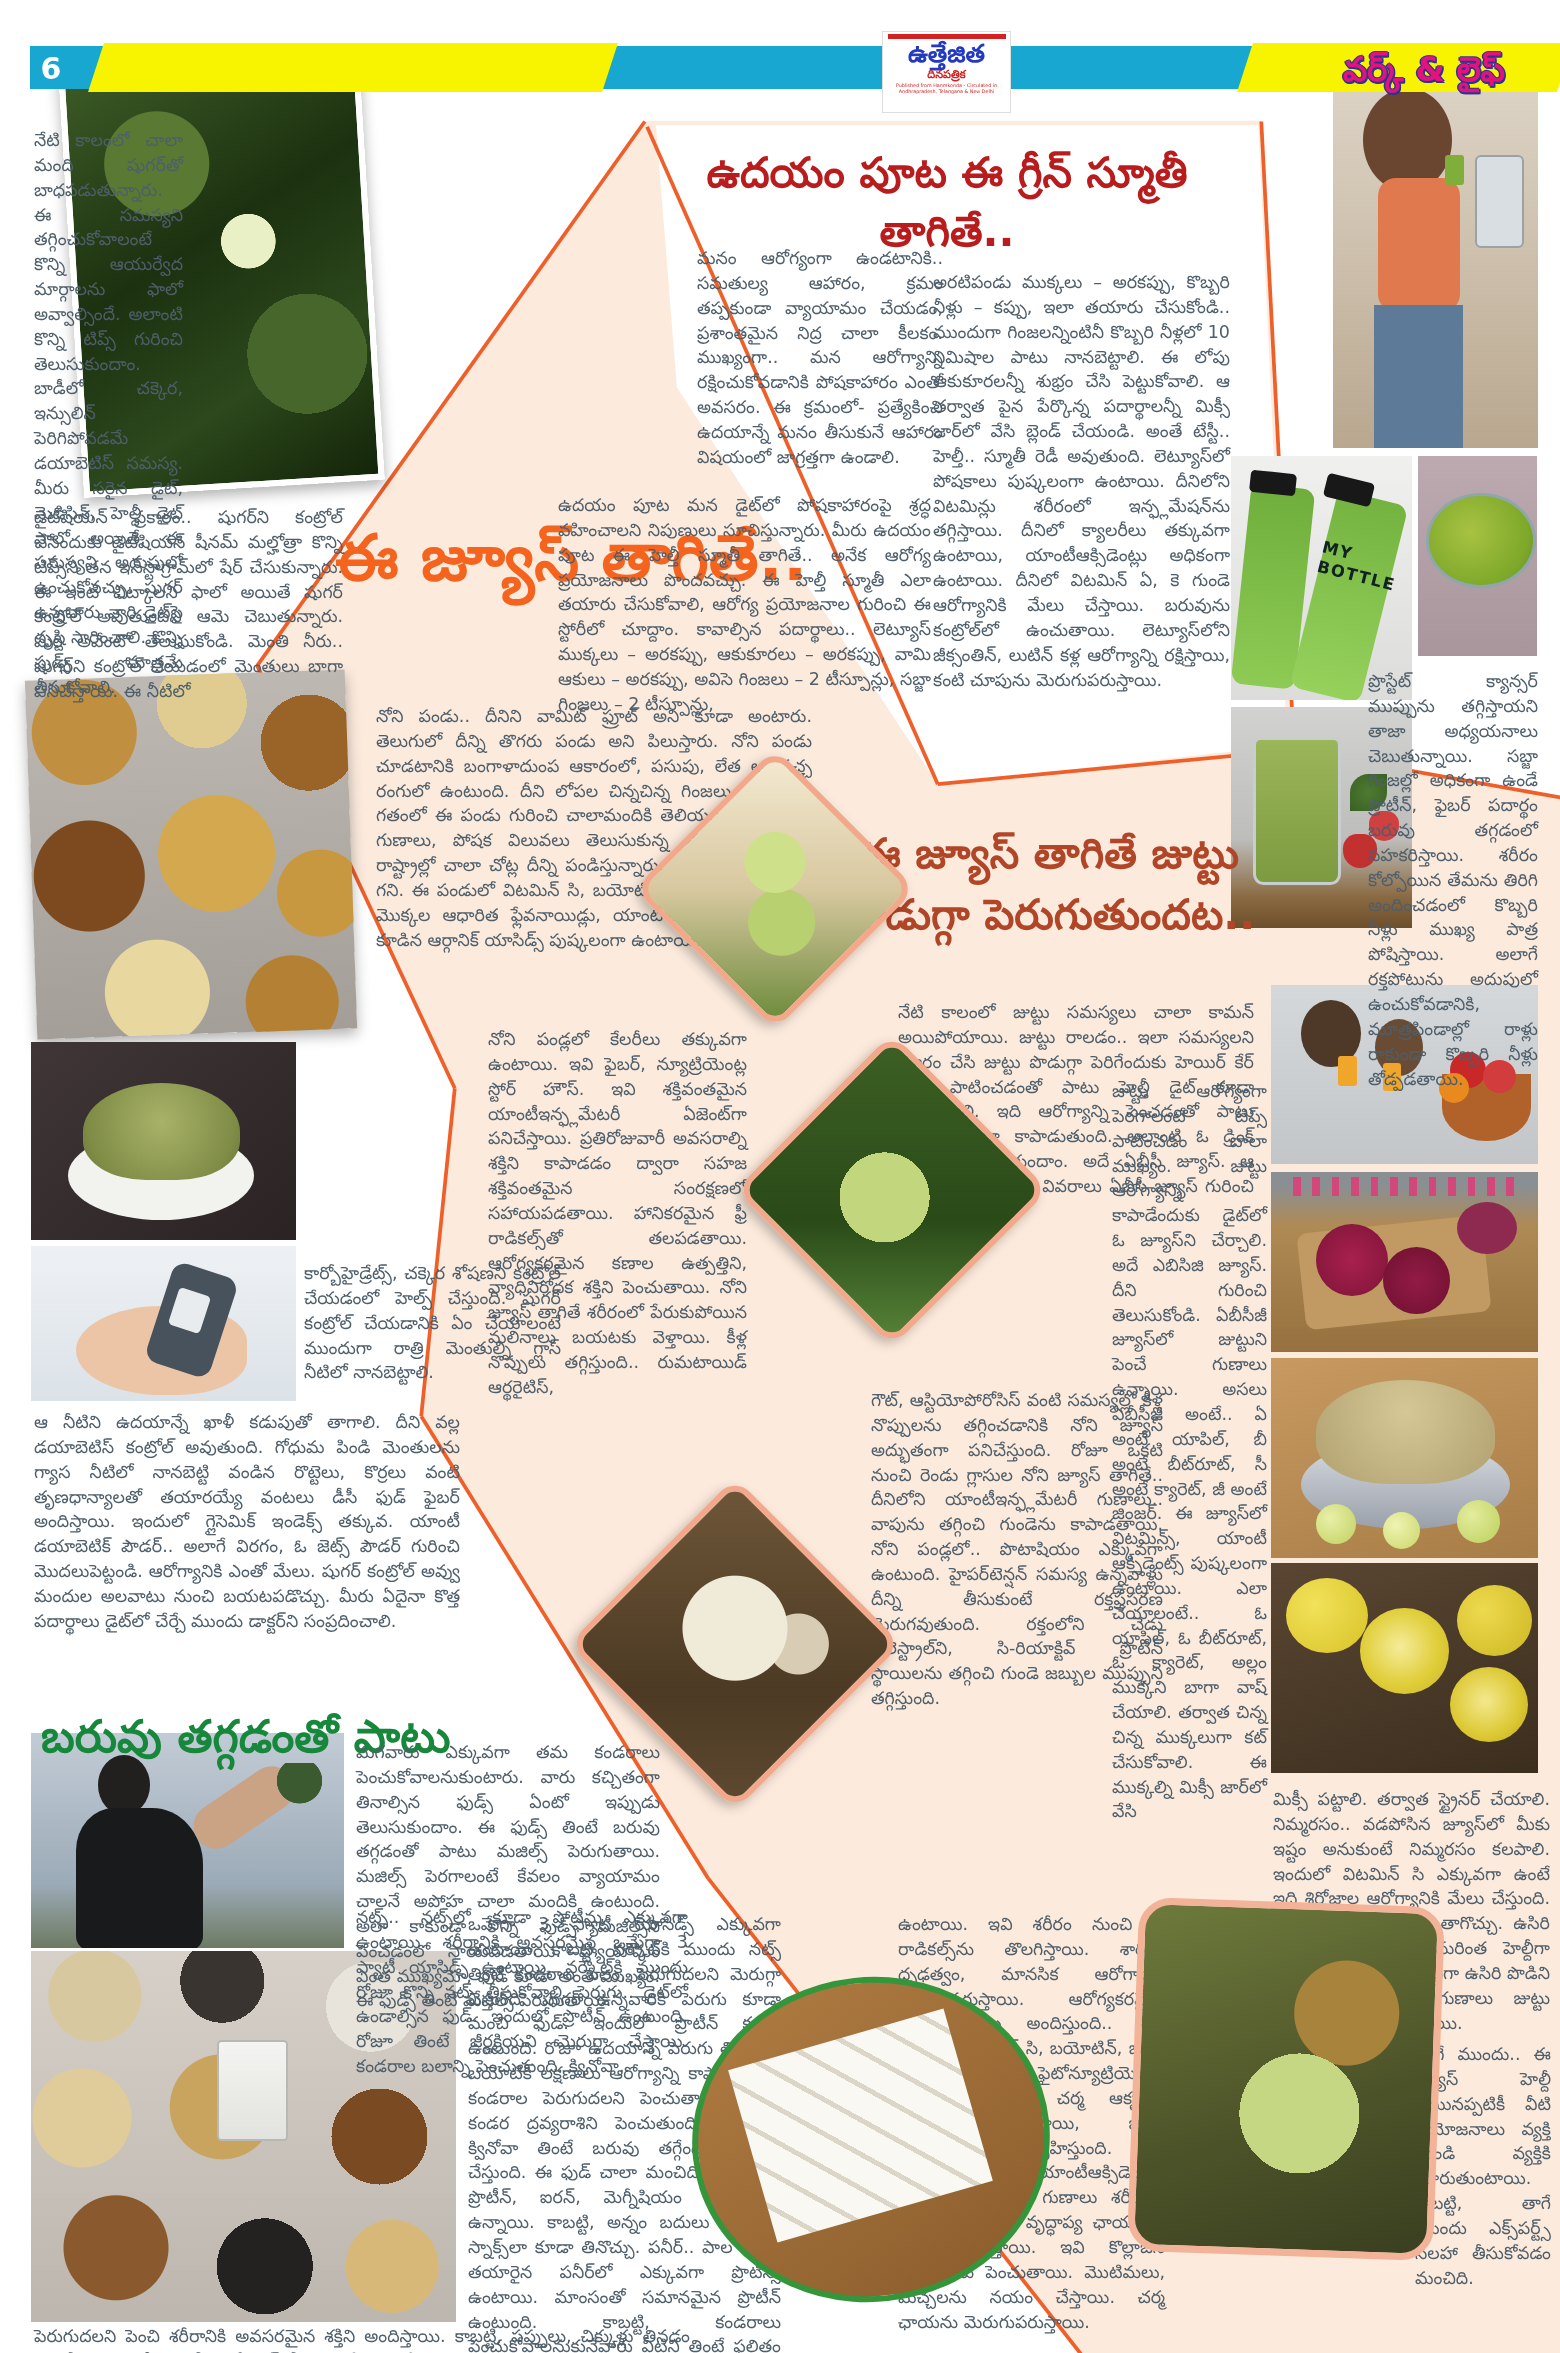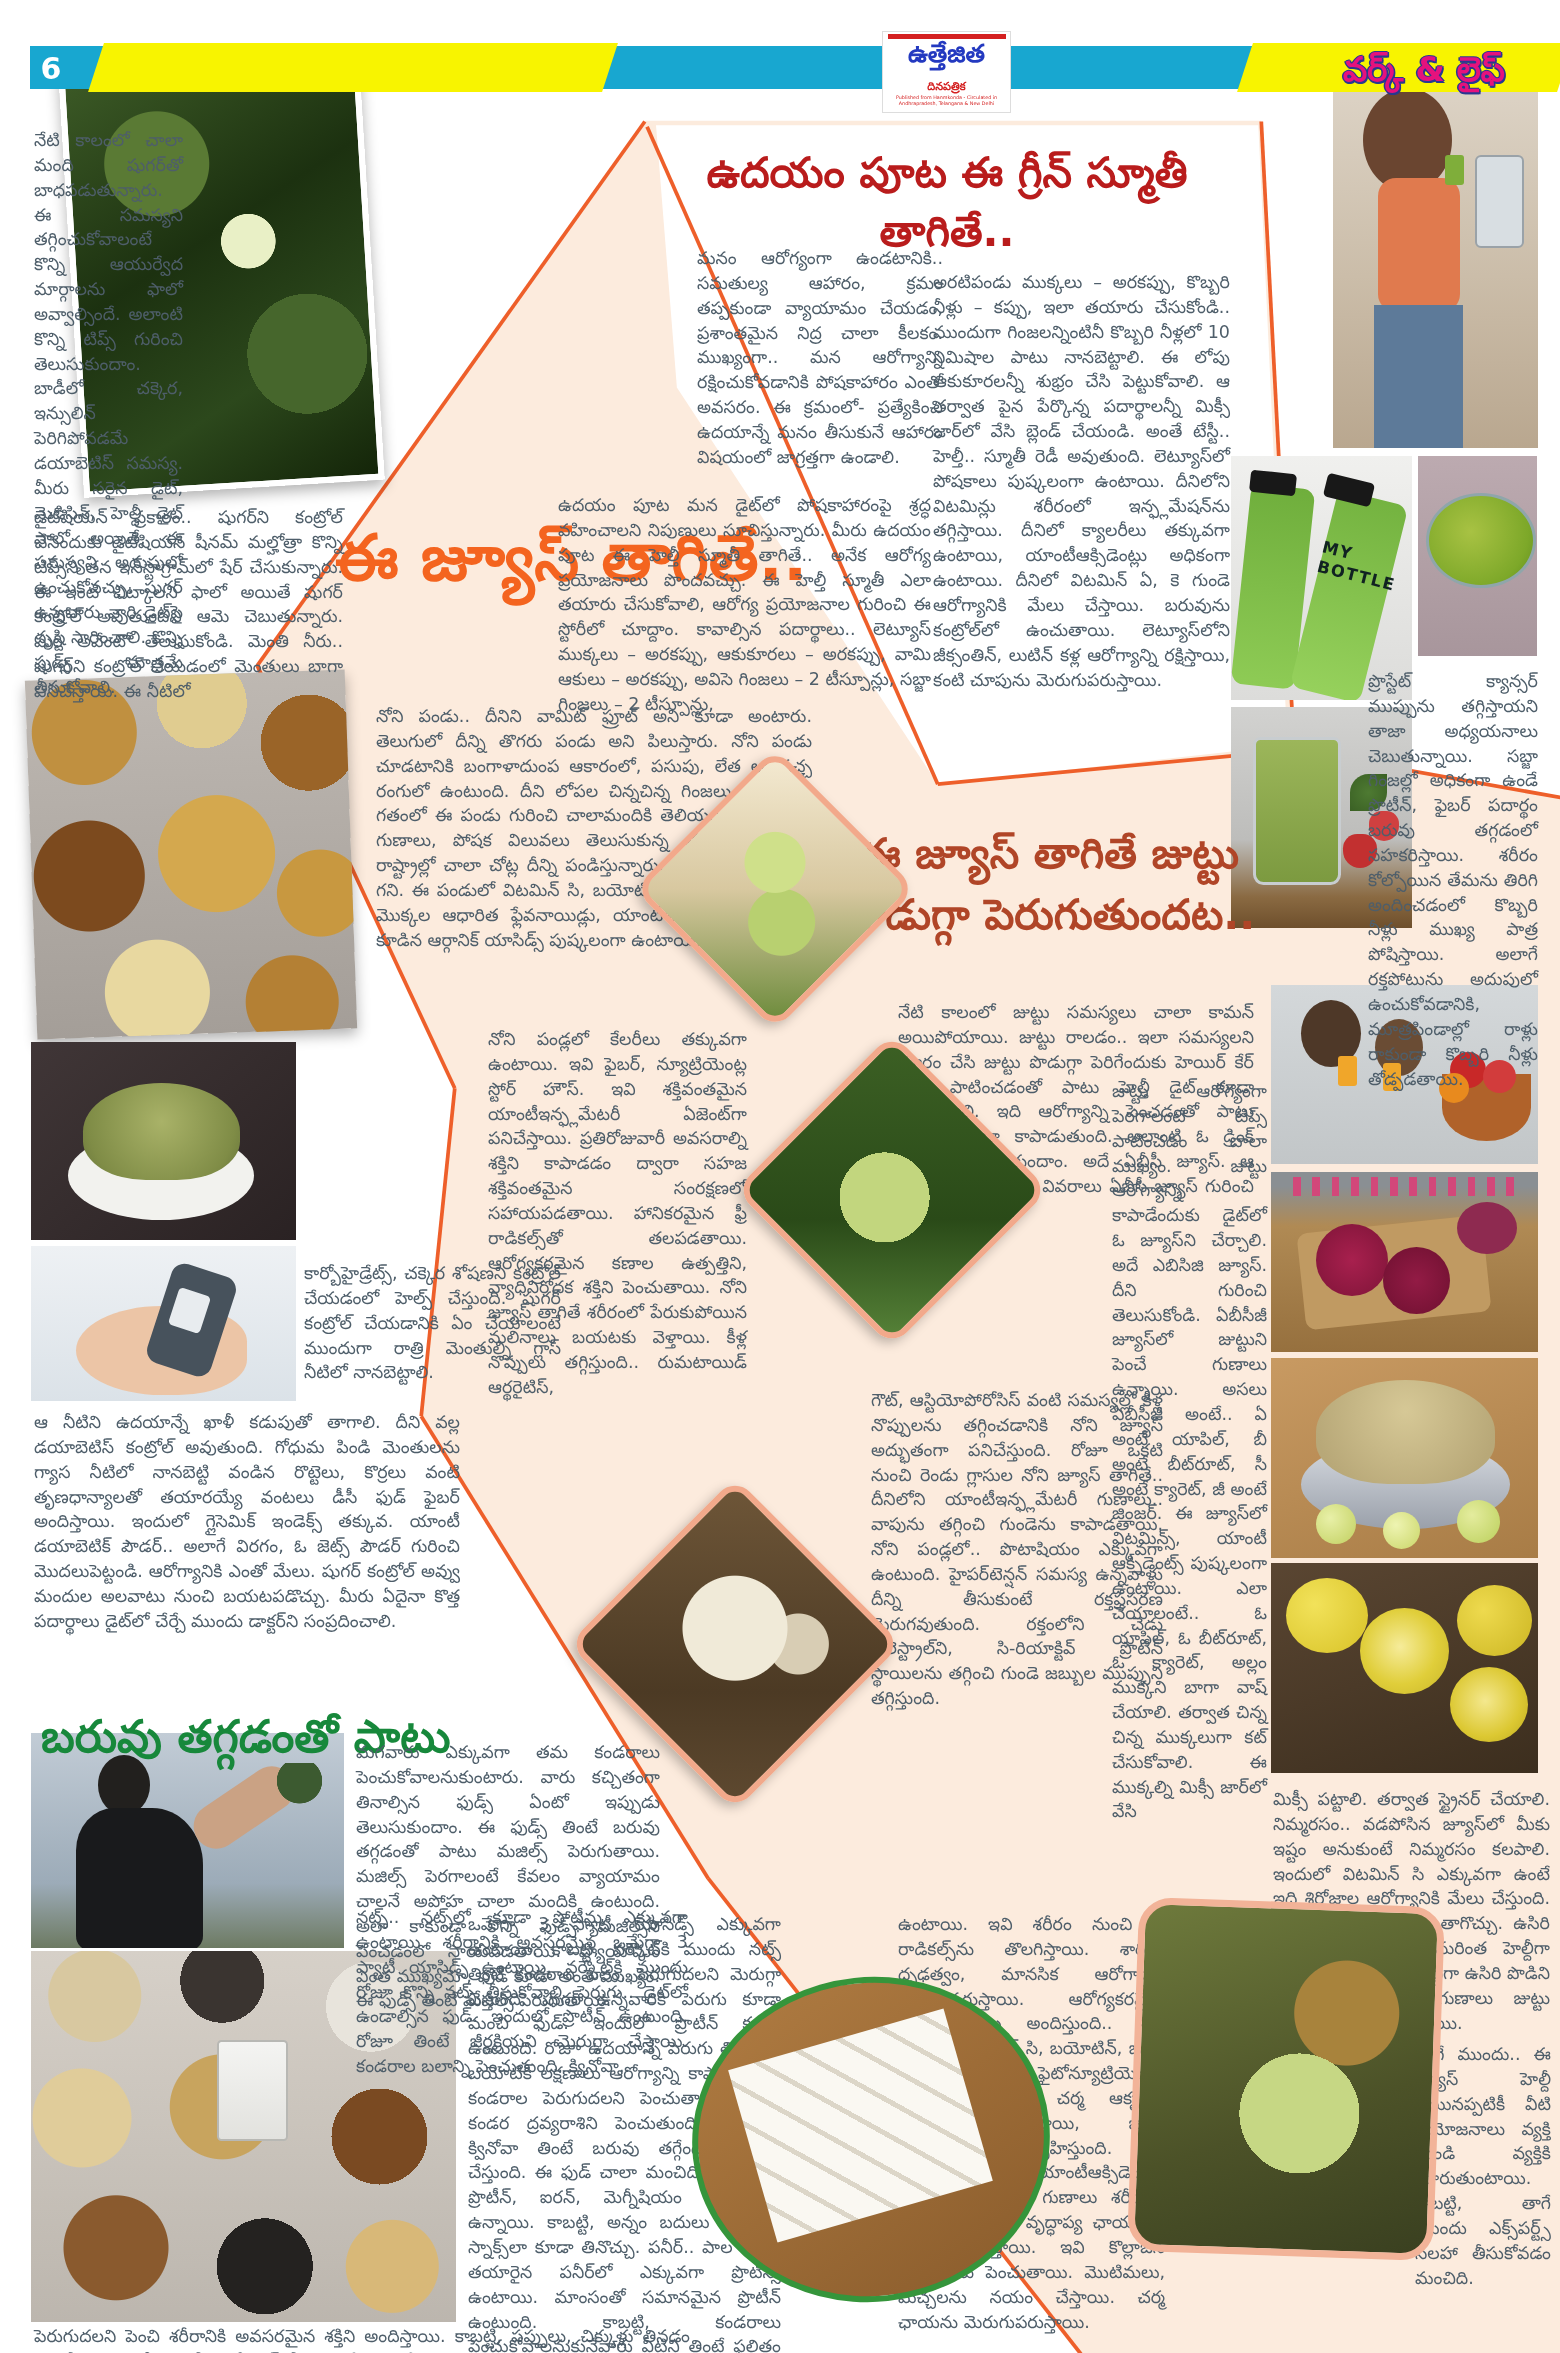--- a/index.html
+++ b/index.html
@@ -50,21 +50,21 @@
 
   <div class="headerbar">
     <div class="yellowskew" style="left:66px;width:514px;"></div>
     <div class="yellowskew" style="left:1215px;width:320px;"></div>
     <div class="pagenum">6</div>
     <div class="sectiontxt">వర్క్ &amp; లైఫ్</div>
   </div>
   <div class="masthead">
     <div style="height:4.5px;background:#d42020;margin:2.2px 4.5px 1.5px 4.5px;"></div>
     <div style="font-size:25px;font-weight:800;color:#2339c0;line-height:1.1;">ఉత్తేజిత</div>
-    <div style="font-size:11.2px;font-weight:700;color:#d42020;margin-top:12px;">దినపత్రిక</div>
+    <div style="font-size:11.2px;font-weight:700;color:#d42020;">దినపత్రిక</div>
     <div style="font-size:4.8px;color:#d42020;line-height:1.2;padding:0.7px 1.5px;">Published from Hanmkonda - Circulated in Andhrapradesh, Telangana &amp; New Delhi</div>
   </div>
 
   <div class="ph shadow" style="left:71px;top:63px;width:289px;height:414px;transform:rotate(-3.5deg);border:6px solid #ffffff;
        background:
         radial-gradient(circle at 60% 42%, #e9f0c6 0 27px, rgba(0,0,0,0) 27.6px),
         radial-gradient(circle at 30% 22%, #5a7a34 0 52px, rgba(0,0,0,0) 53px),
         radial-gradient(circle at 78% 70%, #46662c 0 60px, rgba(0,0,0,0) 60px),
         linear-gradient(150deg,#3c5a26,#1c3110 42%,#2c481c 72%,#142509);"></div>
 

